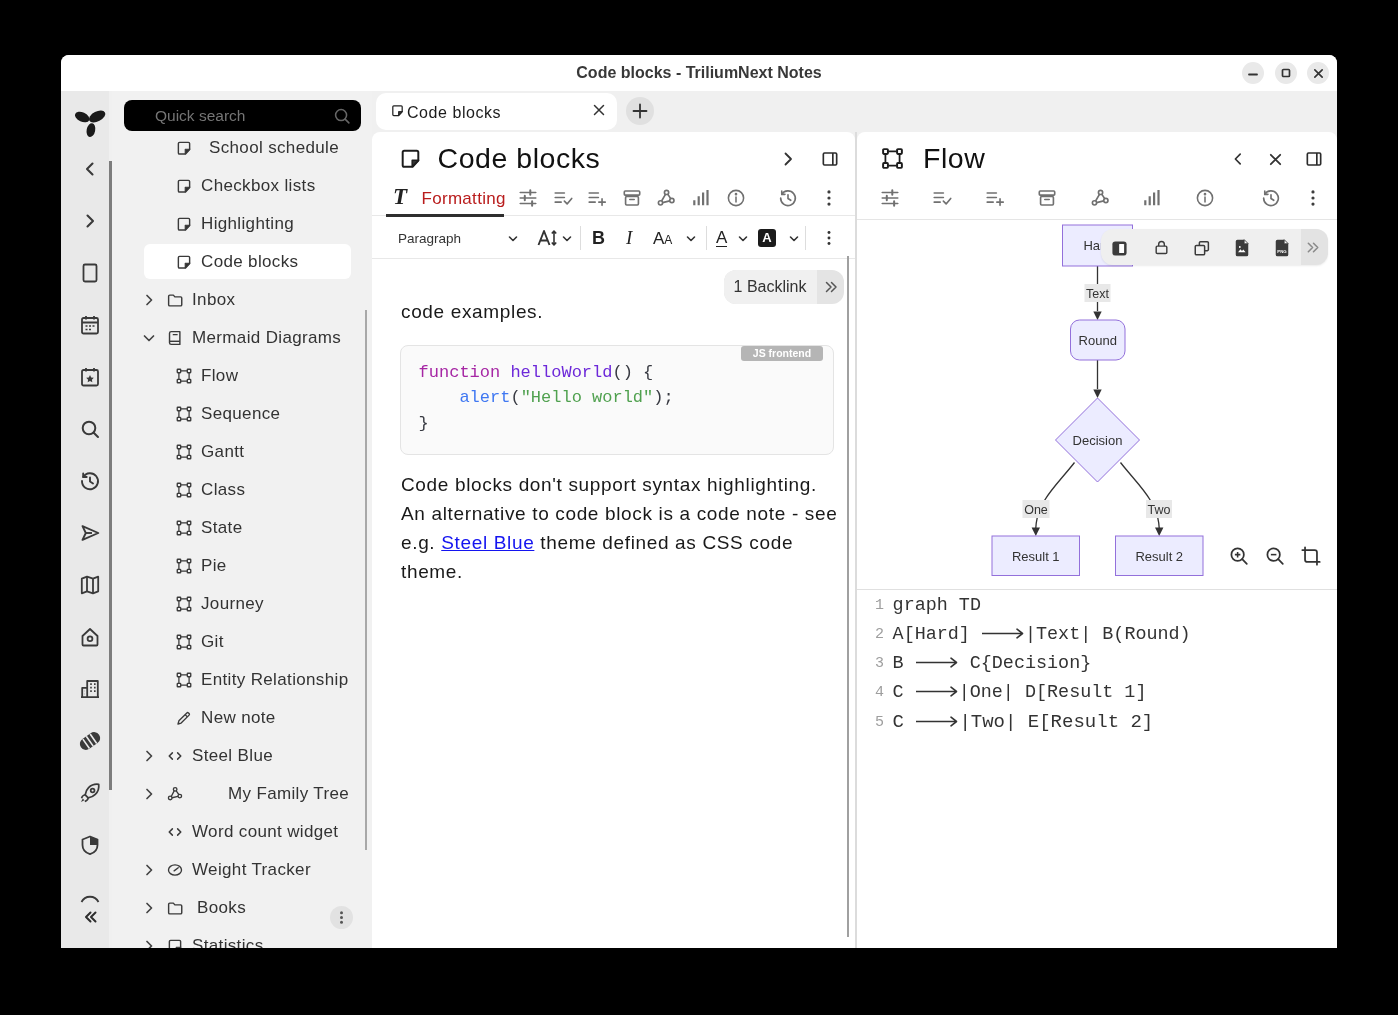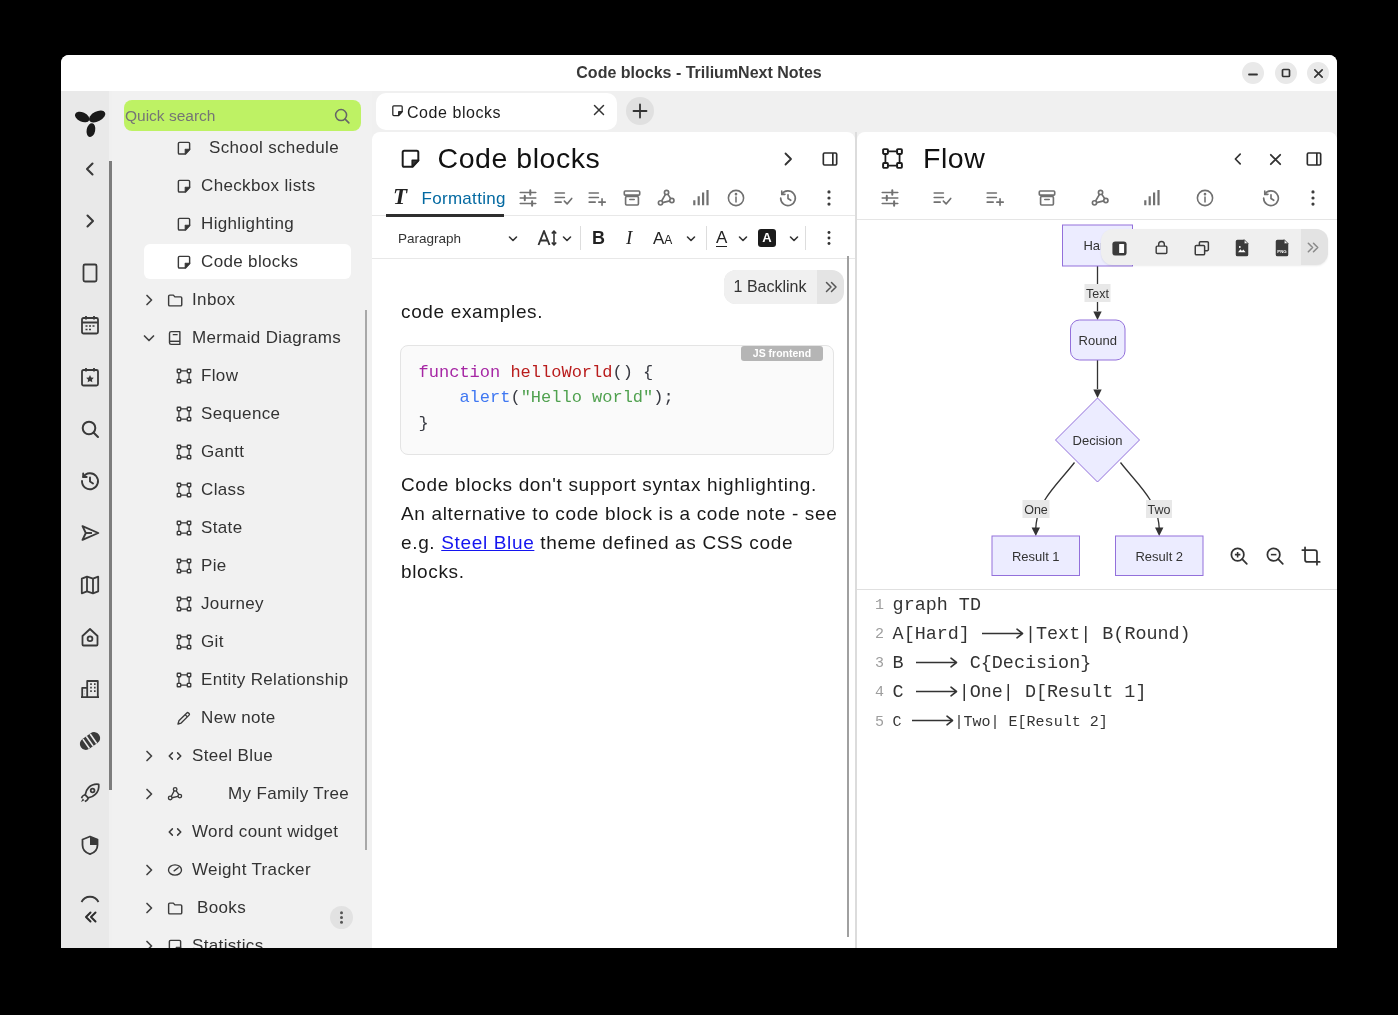--- a/index.html
+++ b/index.html
@@ -8,22 +8,22 @@
   .abs { position:absolute; }
   .win { position:absolute; left:61px; top:55px; width:1276px; height:893px;
     background:#f0f0f0; border-radius:8px 8px 0 0; overflow:hidden; }
   .titlebar { position:absolute; left:0; top:0; width:1276px; height:36px; background:#fff; }
   .titletext { position:absolute; left:0; top:0; width:1276px; height:36px; line-height:36px;
     text-align:center; font-size:16px; font-weight:bold; color:#383838; }
   .winbtn { position:absolute; top:7px; width:22px; height:22px; border-radius:50%; background:#e9e9e9; }
   .launcher { position:absolute; left:0; top:36px; width:48px; height:857px; background:#e9e9e9; }
   .lascroll { position:absolute; left:48px; top:106px; width:3px; height:629px; background:#7d7d7d; }
   .tree { position:absolute; left:51px; top:36px; width:260px; height:857px; background:#f1f1f1; }
-  .qsearch { position:absolute; left:12px; top:9px; width:237px; height:31px; background:#bef264;
-    border-radius:8px; color:#757575; font-size:15.5px; line-height:31px; padding-left:1px; }
+  .qsearch { position:absolute; left:12px; top:9px; width:237px; height:31px; background:#000000;
+    border-radius:8px; color:#757575; font-size:15.5px; line-height:31px; padding-left:31px; }
   .treeitem { position:absolute; height:30px; line-height:30px; font-size:17px; letter-spacing:0.35px; color:#333; white-space:nowrap; }
   .treesel { position:absolute; left:83px; top:189px; width:207px; height:35px; background:#fff; border-radius:6px; }
   .treescroll { position:absolute; left:304px; top:255px; width:2px; height:540px; background:#a8a8a8; }
   .centerpane { position:absolute; left:311px; top:77px; width:483px; height:816px; background:#fff; border-radius:8px 8px 0 0; }
   .rightpane { position:absolute; left:796px; top:77px; width:480px; height:816px; background:#fff; border-radius:8px 8px 0 0; }
   .tab { position:absolute; left:314.5px; top:38px; width:241px; height:37px; background:#fff; border-radius:10px; }
   .plusbtn { position:absolute; left:565px; top:42px; width:28px; height:28px; border-radius:50%; background:#e0e0e0; }
 </style>
 </head>
 <body>
@@ -337,21 +337,21 @@
   <svg class="abs" style="left:719px;top:96px;" width="16" height="16" viewBox="0 0 16 16" fill="none" stroke="#333" stroke-width="1.8" stroke-linecap="round" stroke-linejoin="round">
       <path d="M5.5 2.5 L11 8 L5.5 13.5"></path>
     </svg>
   <svg class="abs" style="left:759px;top:94px;" width="20" height="20" viewBox="0 0 24 24">
       <g fill="none" stroke="#2c2c2c" stroke-width="2">
         <rect x="4" y="4.8" width="16" height="14.4" rx="1.4"></rect>
         <path d="M15.4 4.8 V19.2"></path>
       </g>
     </svg>
   <div class="abs" style="left:332px;top:130px;font-family:'Liberation Serif',serif;font-style:italic;font-weight:bold;font-size:23px;line-height:24px;color:#222;">T</div>
-  <div class="abs" style="left:360.5px;top:134.4px;font-size:17px;letter-spacing:0.3px;line-height:20px;color:#0369a1;">Formatting</div>
+  <div class="abs" style="left:360.5px;top:134.4px;font-size:17px;letter-spacing:0.3px;line-height:20px;color:#b91c1c;">Formatting</div>
   <svg class="abs" style="left:456.0px;top:132px;" width="22" height="22" viewBox="0 0 24 24">
       <g fill="none" stroke="#707070" stroke-width="1.7" stroke-linecap="round">
         <path d="M3.5 6 h17 M3.5 12 h17 M3.5 18 h17"></path>
         <path d="M14.5 3.6 v4.8 M8.5 9.6 v4.8 M16.5 15.6 v4.8" stroke-width="2.2"></path>
       </g>
     </svg>
   <svg class="abs" style="left:490.6px;top:132px;" width="22" height="22" viewBox="0 0 24 24">
       <g fill="none" stroke="#707070" stroke-width="1.8" stroke-linecap="round" stroke-linejoin="round">
         <path d="M3.5 6.5 h10 M3.5 11.5 h10 M3.5 16.5 h6.5"></path>
         <path d="M13.5 15.5 l3 3 L21.5 12.5"></path>
@@ -445,27 +445,27 @@
     </svg>
   <div class="abs" style="left:311px;top:202.5px;width:483px;height:1px;background:#e8e8e8;"></div>
   <div class="abs" style="left:340px;top:242.1px;font-size:19px;letter-spacing:0.65px;line-height:29px;color:#191919;">code examples.</div>
   <div class="abs" style="left:662.5px;top:214.5px;width:120px;height:34.5px;border-radius:12px;background:#e4e4e4;"></div>
   <div class="abs" style="left:662.5px;top:214.5px;width:93px;height:34.5px;border-radius:12px 0 0 12px;background:#f0f0f0;font-size:16px;line-height:34.5px;color:#333;text-align:center;">1 Backlink</div>
   <svg class="abs" style="left:762px;top:224px;" width="16" height="16" viewBox="0 0 16 16" fill="none" stroke="#555" stroke-width="1.5" stroke-linecap="round" stroke-linejoin="round">
       <path d="M3.5 3.5 L8 8 L3.5 12.5 M8.5 3.5 L13 8 L8.5 12.5"></path>
     </svg>
   <div class="abs" style="left:339px;top:289.5px;width:434px;height:110px;background:#fafafa;border:1px solid #e4e4e4;border-radius:8px;"></div>
   <div class="abs" style="left:680px;top:291px;width:82px;height:15px;background:#b5b5b5;border-radius:3px;color:#fff;font-weight:bold;font-size:10.5px;line-height:15px;text-align:center;">JS frontend</div>
-  <pre class="abs" style="left:357.6px;top:304.6px;font-family:'Liberation Mono',monospace;font-size:17px;line-height:25.5px;color:#383a42;"><span style="color:#a626a4">function</span> <span style="color:#b91c1c">helloWorld</span>() {
+  <pre class="abs" style="left:357.6px;top:304.6px;font-family:'Liberation Mono',monospace;font-size:17px;line-height:25.5px;color:#383a42;"><span style="color:#a626a4">function</span> <span style="color:#6d28d9">helloWorld</span>() {
     <span style="color:#4078f2">alert</span>(<span style="color:#50a14f">"Hello world"</span>);
 }</pre>
   <div class="abs" style="left:340px;top:415.4px;font-size:19px;letter-spacing:0.65px;line-height:29px;color:#191919;white-space:nowrap;">Code blocks don't support syntax highlighting.</div>
   <div class="abs" style="left:340px;top:444.4px;font-size:19px;letter-spacing:0.65px;line-height:29px;color:#191919;white-space:nowrap;">An alternative to code block is a code note - see</div>
   <div class="abs" style="left:340px;top:473.4px;font-size:19px;letter-spacing:0.65px;line-height:29px;color:#191919;white-space:nowrap;">e.g. <span style="color:#1414f0;text-decoration:underline;">Steel Blue</span> theme defined as CSS code</div>
-  <div class="abs" style="left:340px;top:502.4px;font-size:19px;letter-spacing:0.65px;line-height:29px;color:#191919;">blocks.</div>
+  <div class="abs" style="left:340px;top:502.4px;font-size:19px;letter-spacing:0.65px;line-height:29px;color:#191919;">theme.</div>
   <div class="abs" style="left:785.5px;top:201px;width:2.5px;height:681px;background:#a0a0a0;"></div>
   <div class="abs" style="left:794px; top:77px; width:2px; height:816px; background:#dcdcdc;"></div>
   <div class="rightpane" id="right"></div>
   <svg class="abs" style="left:819px;top:91px;" width="25" height="25" viewBox="0 0 24 24" fill="none" stroke="#1c1c1c">
       <path d="M8 5.2 h8 M8 18.8 h8 M5.2 8 v8 M18.8 8 v8" stroke-width="1.7"></path>
       <g stroke-width="1.9">
         <rect x="3" y="3" width="4.6" height="4.6" rx="0.8"></rect>
         <rect x="16.4" y="3" width="4.6" height="4.6" rx="0.8"></rect>
         <rect x="3" y="16.4" width="4.6" height="4.6" rx="0.8"></rect>
         <rect x="16.4" y="16.4" width="4.6" height="4.6" rx="0.8"></rect>
@@ -634,17 +634,17 @@
   <div class="abs" style="left:831.6px;top:594.1px;font-size:18.42px;line-height:29.2px;color:#333;font-family:'Liberation Mono',monospace;white-space:pre;">B <span style="display:inline-block;width:44px;vertical-align:baseline;"><svg width="44" height="13" viewBox="0 0 44 13" style="display:inline-block;vertical-align:-1px;" fill="none" stroke="#333" stroke-width="1.6">
           <path d="M1 6.5 H41"></path>
           <path d="M36 2.2 L41.5 6.5 L36 10.8" stroke-linecap="round" stroke-linejoin="round"></path>
         </svg></span> C{Decision}</div>
   <div class="abs" style="left:800px;top:623.3px;width:23px;font-size:15px;line-height:29.2px;color:#9e9e9e;text-align:right;font-family:'Liberation Mono',monospace;">4</div>
   <div class="abs" style="left:831.6px;top:623.3px;font-size:18.42px;line-height:29.2px;color:#333;font-family:'Liberation Mono',monospace;white-space:pre;">C <span style="display:inline-block;width:44px;vertical-align:baseline;"><svg width="44" height="13" viewBox="0 0 44 13" style="display:inline-block;vertical-align:-1px;" fill="none" stroke="#333" stroke-width="1.6">
           <path d="M1 6.5 H41"></path>
           <path d="M36 2.2 L41.5 6.5 L36 10.8" stroke-linecap="round" stroke-linejoin="round"></path>
         </svg></span>|One| D[Result 1]</div>
   <div class="abs" style="left:800px;top:652.5px;width:23px;font-size:15px;line-height:29.2px;color:#9e9e9e;text-align:right;font-family:'Liberation Mono',monospace;">5</div>
-  <div class="abs" style="left:831.6px;top:652.5px;font-size:15px;line-height:29.2px;color:#333;font-family:'Liberation Mono',monospace;white-space:pre;">C <span style="display:inline-block;width:44px;vertical-align:baseline;"><svg width="44" height="13" viewBox="0 0 44 13" style="display:inline-block;vertical-align:-1px;" fill="none" stroke="#333" stroke-width="1.6">
+  <div class="abs" style="left:831.6px;top:652.5px;font-size:19px;line-height:29.2px;color:#333;font-family:'Liberation Mono',monospace;white-space:pre;">C <span style="display:inline-block;width:44px;vertical-align:baseline;"><svg width="44" height="13" viewBox="0 0 44 13" style="display:inline-block;vertical-align:-1px;" fill="none" stroke="#333" stroke-width="1.6">
           <path d="M1 6.5 H41"></path>
           <path d="M36 2.2 L41.5 6.5 L36 10.8" stroke-linecap="round" stroke-linejoin="round"></path>
         </svg></span>|Two| E[Result 2]</div>
 </div>
 
 </body></html>

